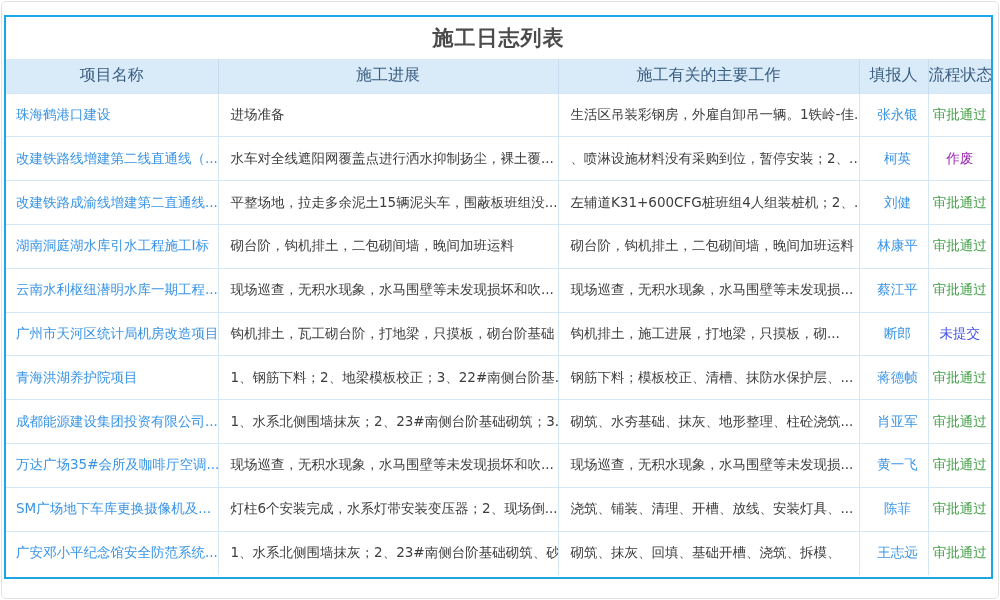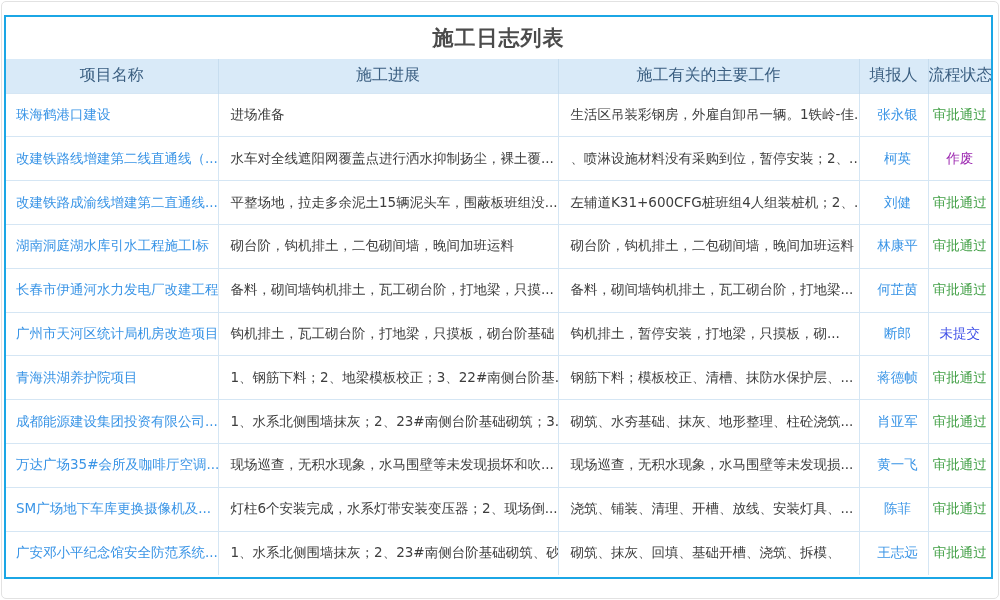--- a/index.html
+++ b/index.html
@@ -82,30 +82,30 @@
             <td class="center"><span class="status" style="color: rgb(67, 160, 71);">审批通过</span></td>
           </tr>
           <tr>
             <td><a class="link">湖南洞庭湖水库引水工程施工I标</a></td>
             <td>砌台阶，钩机排土，二包砌间墙，晚间加班运料</td>
             <td>砌台阶，钩机排土，二包砌间墙，晚间加班运料</td>
             <td class="center"><span class="reporter">林康平</span></td>
             <td class="center"><span class="status" style="color: rgb(67, 160, 71);">审批通过</span></td>
           </tr>
           <tr>
-            <td><a class="link">长春市伊通河水力发电厂改建工程</a></td>
-            <td>备料，砌间墙钩机排土，瓦工砌台阶，打地梁，只摸...</td>
-            <td>备料，砌间墙钩机排土，瓦工砌台阶，打地梁...</td>
-            <td class="center"><span class="reporter">何芷茵</span></td>
+            <td><a class="link">云南水利枢纽潜明水库一期工程...</a></td>
+            <td>现场巡查，无积水现象，水马围壁等未发现损坏和吹...</td>
+            <td>现场巡查，无积水现象，水马围壁等未发现损...</td>
+            <td class="center"><span class="reporter">蔡江平</span></td>
             <td class="center"><span class="status" style="color: rgb(67, 160, 71);">审批通过</span></td>
           </tr>
           <tr>
             <td><a class="link">广州市天河区统计局机房改造项目</a></td>
             <td>钩机排土，瓦工砌台阶，打地梁，只摸板，砌台阶基础</td>
-            <td>钩机排土，暂停安装，打地梁，只摸板，砌...</td>
+            <td>钩机排土，施工进展，打地梁，只摸板，砌...</td>
             <td class="center"><span class="reporter">断郎</span></td>
             <td class="center"><span class="status" style="color: rgb(64, 80, 232);">未提交</span></td>
           </tr>
           <tr>
             <td><a class="link">青海洪湖养护院项目</a></td>
             <td>1、钢筋下料；2、地梁模板校正；3、22#南侧台阶基...</td>
             <td>钢筋下料；模板校正、清槽、抹防水保护层、...</td>
             <td class="center"><span class="reporter">蒋德帧</span></td>
             <td class="center"><span class="status" style="color: rgb(67, 160, 71);">审批通过</span></td>
           </tr>

